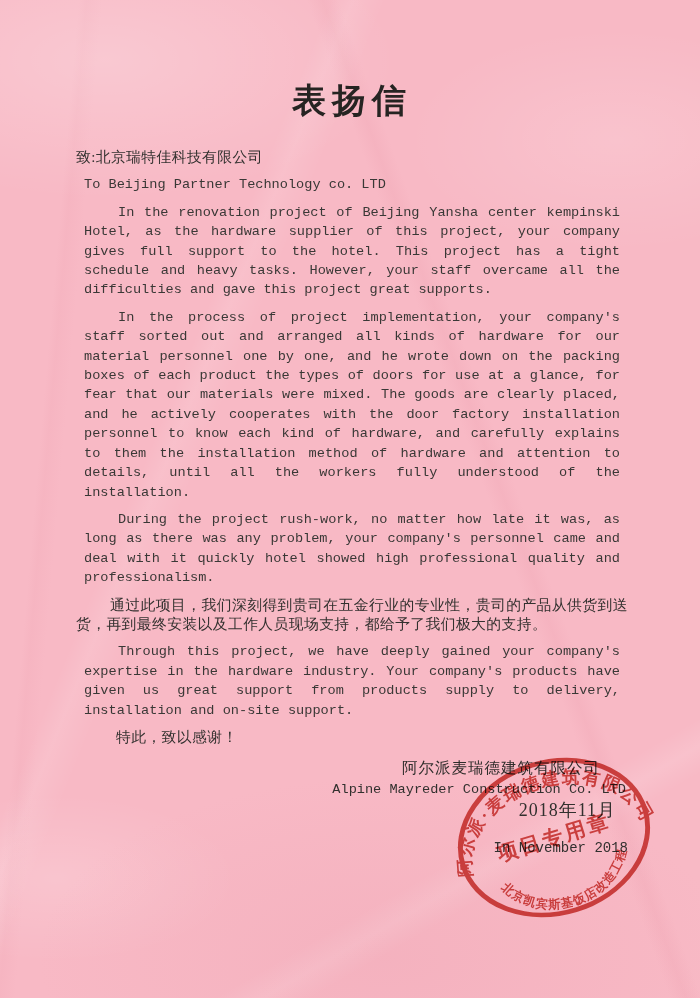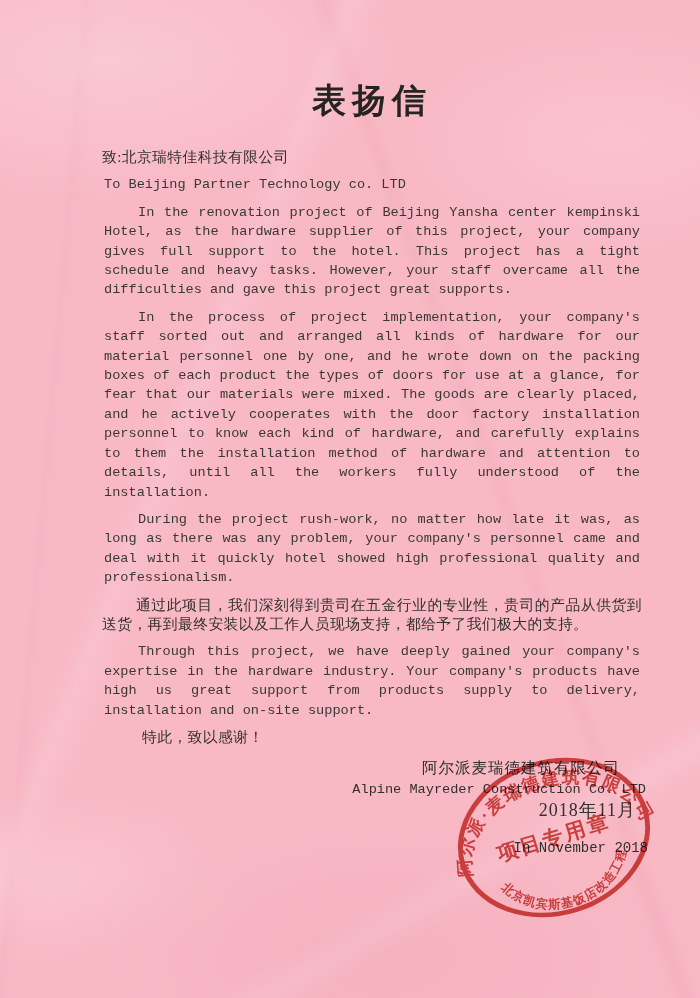--- a/index.html
+++ b/index.html
@@ -18,29 +18,29 @@
       radial-gradient(ellipse 420px 200px at 15% 6%, rgba(255,255,255,.22), transparent 70%),
       radial-gradient(ellipse 300px 160px at 88% 14%, rgba(255,255,255,.14), transparent 70%),
       radial-gradient(ellipse 500px 260px at 55% 96%, rgba(226,140,158,.16), transparent 70%),
       radial-gradient(ellipse 260px 120px at 8% 88%, rgba(255,255,255,.16), transparent 70%),
       linear-gradient(112deg, transparent 30%, rgba(255,255,255,.10) 32%, transparent 35%),
       linear-gradient(70deg, transparent 63%, rgba(233,152,168,.18) 64.5%, transparent 66%),
       linear-gradient(150deg, transparent 80%, rgba(255,255,255,.12) 82%, transparent 84%),
       linear-gradient(95deg, transparent 10%, rgba(233,152,168,.12) 11%, transparent 13%);
   }
   .content{
-    position:absolute;left:96px;top:78px;width:552px;
+    position:absolute;left:76px;top:78px;width:552px;
   }
   .title{
     margin:0 0 24px 0;
     font-size:34px;font-weight:700;letter-spacing:6px;
     text-align:center;color:#262422;
   }
   .cn{
-    font-size:14.8px;line-height:19.4px;margin:6px;
+    font-size:14.8px;line-height:19.4px;margin:0;
     text-align:justify;letter-spacing:.4px;color:#33312f;
   }
   .en{
     font-family:"Liberation Mono","DejaVu Sans Mono",monospace;
     font-size:13.6px;line-height:19.4px;margin:8px;
     text-align:justify;color:#3a3836;
   }
   p.cn{text-indent:2.3em;}
   p.en{text-indent:34px;}
   .addr-cn,.addr-en{text-indent:0;}
@@ -71,21 +71,21 @@
   <div class="content">
     <h1 class="title">表扬信</h1>
 
     <div class="cn addr-cn">致:北京瑞特佳科技有限公司</div>
     <div class="en addr-en">To Beijing Partner Technology co. LTD</div>
 
     <p class="en">In the renovation project of Beijing Yansha center kempinski Hotel, as the hardware supplier of this project, your company gives full support to the hotel. This project has a tight schedule and heavy tasks. However, your staff overcame all the difficulties and gave this project great supports.</p>
     <p class="en">In the process of project implementation, your company's staff sorted out and arranged all kinds of hardware for our material personnel one by one, and he wrote down on the packing boxes of each product the types of doors for use at a glance, for fear that our materials were mixed. The goods are clearly placed, and he actively cooperates with the door factory installation personnel to know each kind of hardware, and carefully explains to them the installation method of hardware and attention to details, until all the workers fully understood of the installation.</p>
     <p class="en">During the project rush-work, no matter how late it was, as long as there was any problem, your company's personnel came and deal with it quickly hotel showed high professional quality and professionalism.</p>
     <p class="cn">通过此项目，我们深刻得到贵司在五金行业的专业性，贵司的产品从供货到送货，再到最终安装以及工作人员现场支持，都给予了我们极大的支持。</p>
-    <p class="en">Through this project, we have deeply gained your company's expertise in the hardware industry. Your company's products have high us great support from products supply to delivery, installation and on-site support.</p>
+    <p class="en">Through this project, we have deeply gained your company's expertise in the hardware industry. Your company's products have given us great support from products supply to delivery, installation and on-site support.</p>
 
     <p class="cn closing">特此，致以感谢！</p>
 
     <div class="signature">
       <div class="sig-cn">阿尔派麦瑞德建筑有限公司</div>
       <div class="sig-en">Alpine Mayreder Construction Co. LTD</div>
       <div class="sig-date-cn">2018年11月</div>
       <div class="sig-date-en">In November 2018</div>
     </div>
   </div>

